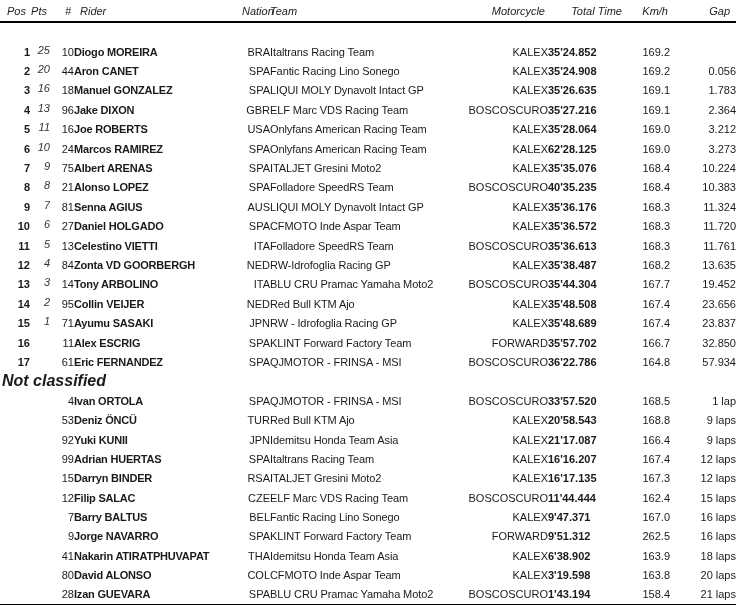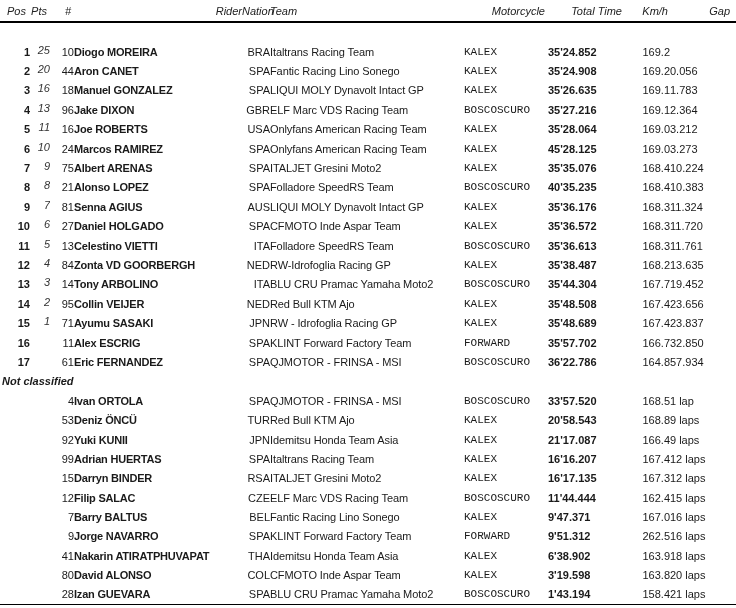--- a/index.html
+++ b/index.html
@@ -25,48 +25,48 @@
 
   thead th{
     font-style:italic; font-weight:normal; font-size:11px; color:#222;
     height:22px; vertical-align:middle; padding:0;
     border-bottom:2px solid var(--rule);
     white-space:nowrap;
   }
   th.h-pos{ text-align:right; padding-right:4px;margin-left:40px; }
   th.h-pts{ text-align:right; padding-right:3px; }
   th.h-num{ text-align:right; padding-right:3px; }
-  th.h-rider{ text-align:right; padding-left:6px; }
+  th.h-rider{ text-align:left; padding-left:6px; }
   th.h-nation{ text-align:left; }
   th.h-team{ text-align:left; }
   th.h-moto{ text-align:right; padding-right:3px; }
   th.h-time{ text-align:right; padding-right:2px;margin-top:36px; }
   th.h-kmh{ text-align:right; padding-right:2px; }
   th.h-gap{ text-align:right; padding-right:6px; }
 
   tbody.spacer td{ height:20px; padding:0; }
 
   tbody.rows td{
     height:19.4px; padding:0; font-size:11px; vertical-align:middle;
     white-space:nowrap; overflow:hidden;
   }
   td.c-pos{ text-align:right; padding-right:4px; font-weight:bold; font-size:11.5px; }
   td.c-pts{ text-align:right; padding-right:3px; font-size:8.5px; font-style:italic; color:var(--pts); }
   td.c-pts span{ position:relative; top:-2px; }
   td.c-num{ text-align:right; padding-right:3px; }
   td.c-rider{ text-align:left; padding-left:6px; font-weight:bold; letter-spacing:-0.2px; }
   td.c-nation{ text-align:right; }
   td.c-team{ text-align:left; letter-spacing:-0.1px; }
-  td.c-motorcycle{ padding-right:3px;font-family:Liberation Mono, monospace; }
+  td.c-motorcycle{ text-align:right; padding-right:3px; }
   td.c-total_time{ text-align:left; padding-right:2px; font-weight:bold; }
   td.c-kmh{ text-align:right; padding-right:2px; }
-  td.c-gap{ text-align:left; padding-right:6px; }
+  td.c-gap{ text-align:right; padding-right:6px; }
 
   tbody.nc-label td{
-    height:19.4px; padding:0 0 0 2px; font-size:11px;
+    height:19.4px; padding:0 0 0 2px; font-size:16px;
     font-weight:bold; font-style:italic; text-align:left; vertical-align:middle;
   }
 </style>
 </head>
 <body>
 
 <div class="page">
   <table class="results">
     <colgroup>
       <col class="w-pos">
@@ -161,21 +161,21 @@
           <td class="c-gap"><span>3.212</span></td>
         </tr>
         <tr>
           <td class="c-pos"><span>6</span></td>
           <td class="c-pts"><span>10</span></td>
           <td class="c-num"><span>24</span></td>
           <td class="c-rider"><span>Marcos RAMIREZ</span></td>
           <td class="c-nation"><span>SPA</span></td>
           <td class="c-team"><span>Onlyfans American Racing Team</span></td>
           <td class="c-motorcycle"><span>KALEX</span></td>
-          <td class="c-total_time"><span>45'28.125</span></td>
+          <td class="c-total_time"><span>62'28.125</span></td>
           <td class="c-kmh"><span>169.0</span></td>
           <td class="c-gap"><span>3.273</span></td>
         </tr>
         <tr>
           <td class="c-pos"><span>7</span></td>
           <td class="c-pts"><span>9</span></td>
           <td class="c-num"><span>75</span></td>
           <td class="c-rider"><span>Albert ARENAS</span></td>
           <td class="c-nation"><span>SPA</span></td>
           <td class="c-team"><span>ITALJET Gresini Moto2</span></td>

